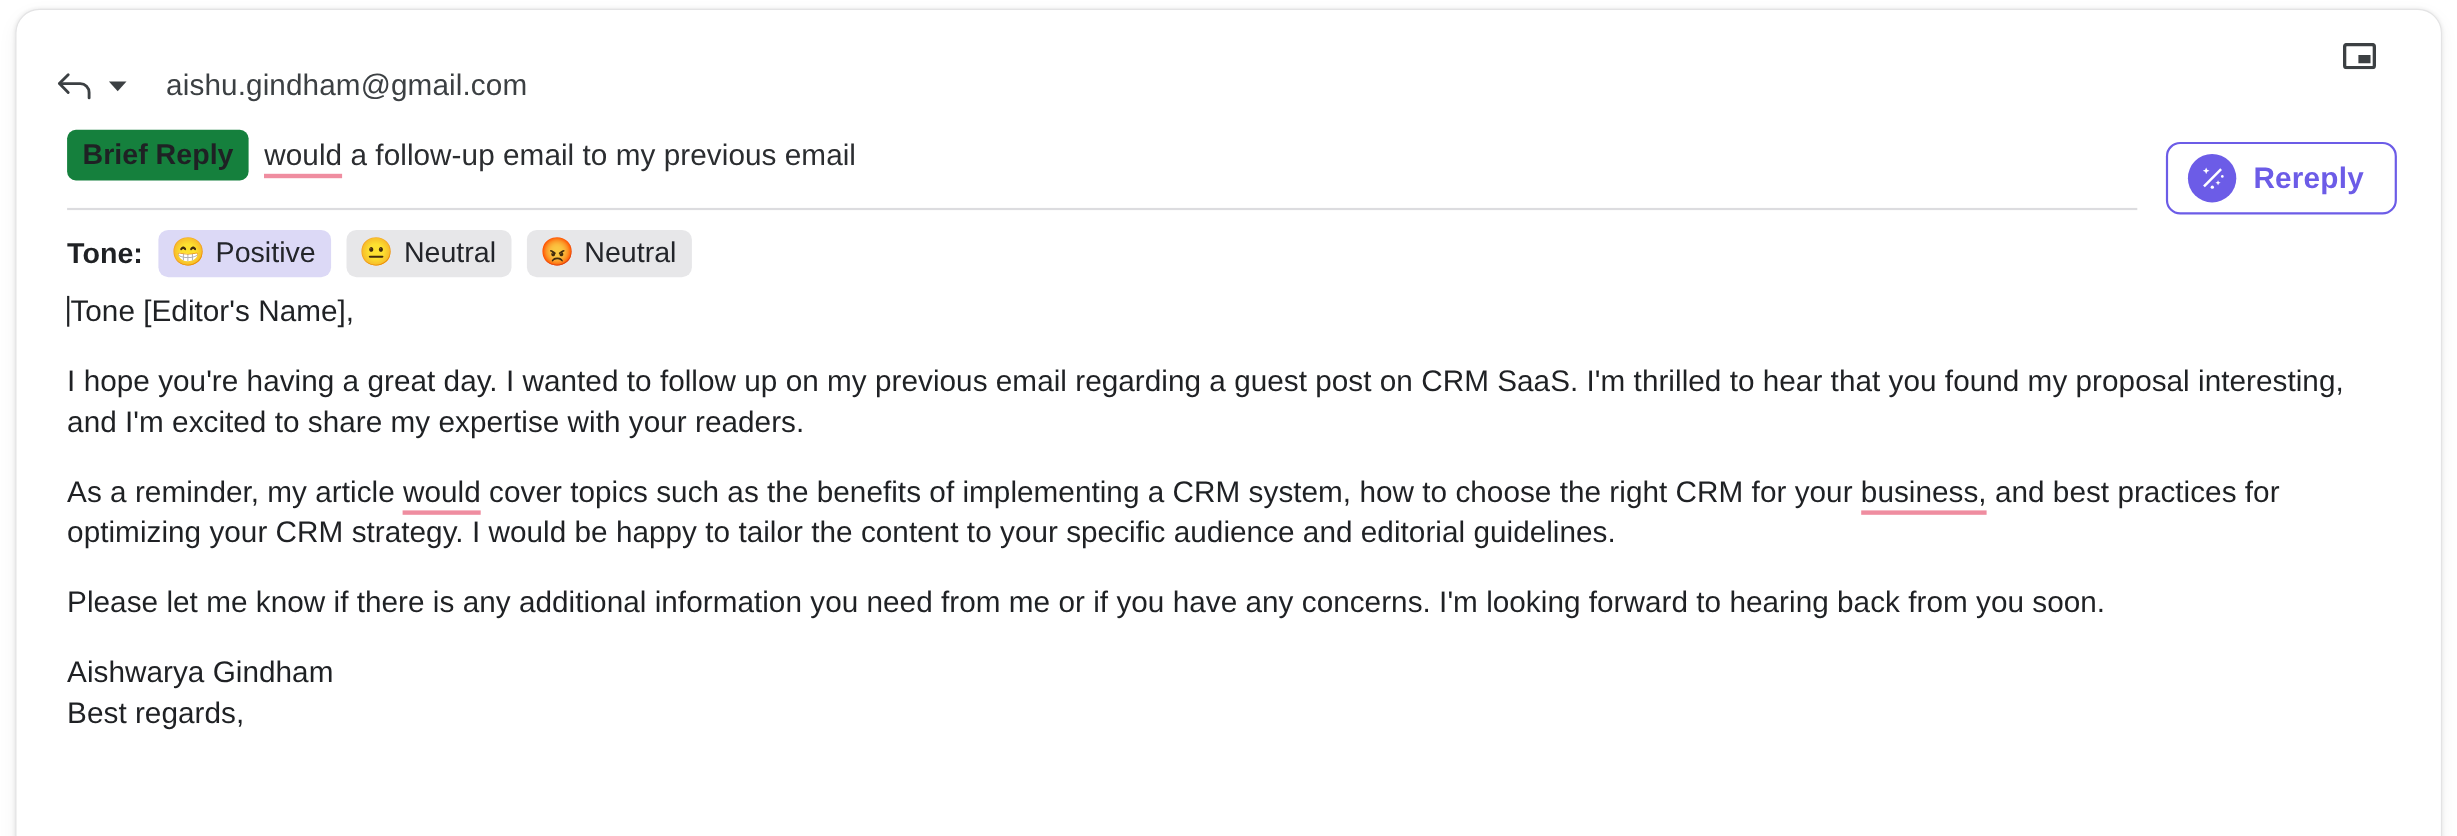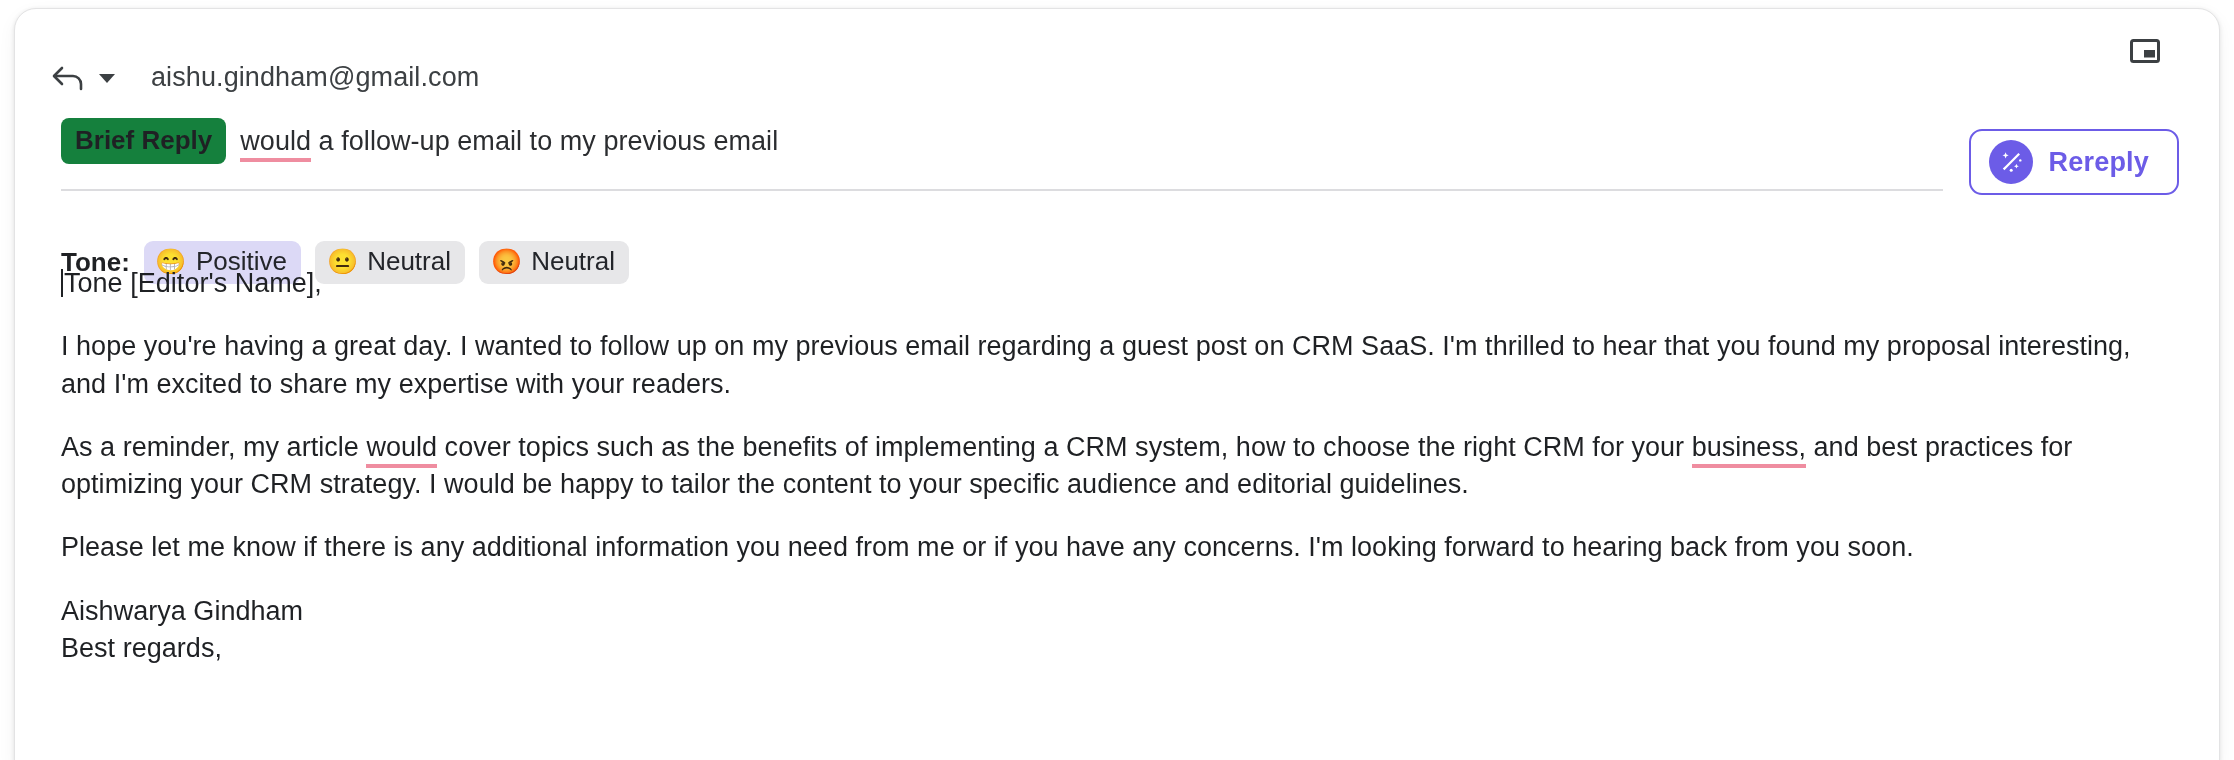--- a/index.html
+++ b/index.html
@@ -153,21 +153,21 @@
     font-size: 27px;
     font-weight: bold;
     letter-spacing: 0.2px;
     white-space: nowrap;
   }
 
   
   #tone-row {
     position: absolute;
     left: 46px;
-    top: 232px;
+    top: 200px;
     display: flex;
     align-items: center;
     gap: 0;
   }
   #tone-label {
     font-weight: bold;
     font-size: 26px;
     color: #1f2124;
     margin-right: 14px;
     white-space: nowrap;

